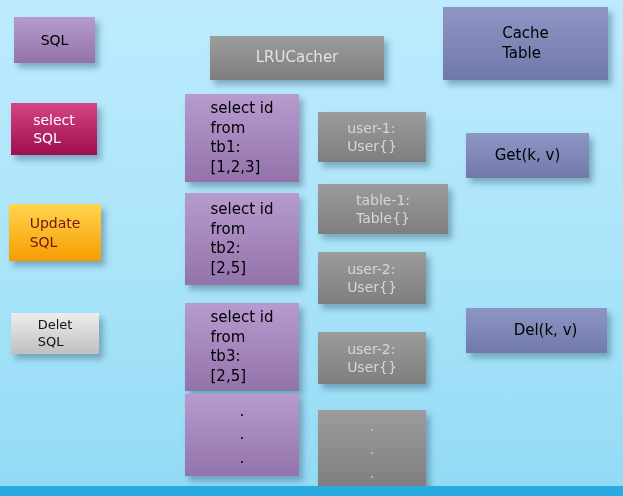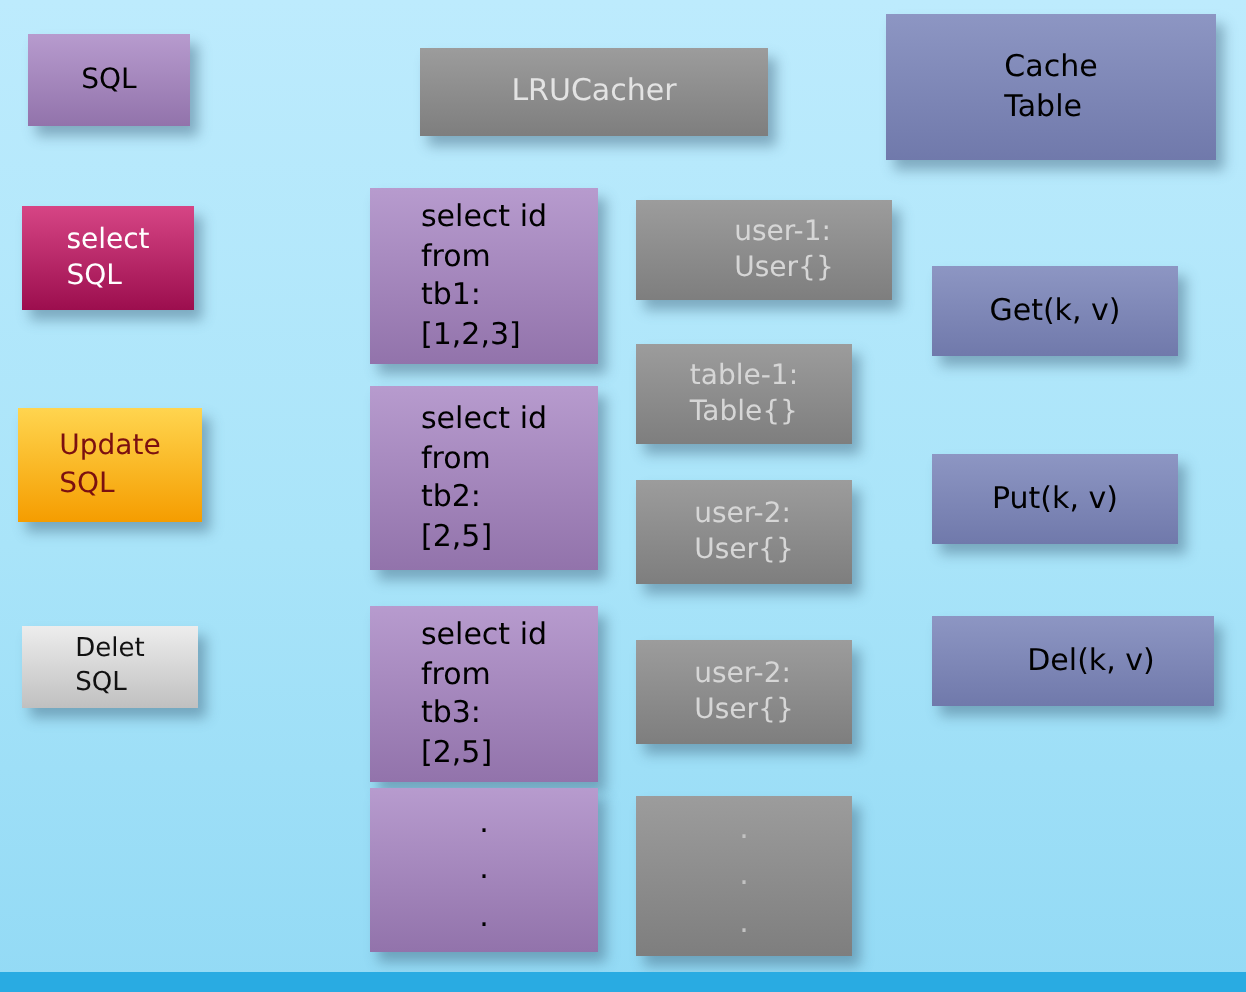--- a/index.html
+++ b/index.html
@@ -34,20 +34,21 @@
     background: linear-gradient(180deg, #ffd54f 0%, #f59d00 100%);
     color: #7b1010;
   }
   .silver {
     background: linear-gradient(180deg, #ededed 0%, #c0c0c0 100%);
     color: #111;
   }
   .gray {
     background: linear-gradient(180deg, #9c9c9c 0%, #7e7e7e 100%);
     color: #d6d6d6;
+    margin-top: 12px;
   }
   .slate {
     background: linear-gradient(180deg, #8d96c3 0%, #7079ab 100%);
     color: #000;
   }
   .dots { line-height: 1.55; font-size: 15px; }
   .footer-bar {
     position: absolute;
     left: 0;
     bottom: 0;
@@ -89,37 +90,36 @@
 
   <div class="box purple lg" style="left:185px; top:303px; width:114px; height:88px;">select id
 from
 tb3:
 [2,5]</div>
 
   <div class="box purple dots" style="left:185px; top:394px; width:114px; height:82px; color:#000;">.
 .
 .</div>
 
-  <div class="box gray" style="left:318px; top:100px; width:108px; height:50px;padding-left:20px;">user-1:
+  <div class="box gray" style="left:318px; top:100px; width:108px; height:50px;">user-1:
 User{}</div>
 
-  <div class="box gray" style="left:318px; top:172px; width:108px; height:50px;">table-1:
+  <div class="box gray" style="left:318px; top:172px; width:130px; height:50px;">table-1:
 Table{}</div>
 
   <div class="box gray" style="left:318px; top:240px; width:108px; height:52px;">user-2:
 User{}</div>
 
   <div class="box gray" style="left:318px; top:320px; width:108px; height:52px;">user-2:
 User{}</div>
 
   <div class="box gray dots" style="left:318px; top:398px; width:108px; height:80px; color:#c2c2c2;">.
 .
 .</div>
 
   <div class="box slate lg" style="left:466px; top:133px; width:123px; height:45px;">Get(k, v)</div>
 
-  <div class="box slate lg" style="left:466px; top:227px; width:123px; height:45px;">Put(k, v)</div>
 
   <div class="box slate lg" style="left:466px; top:308px; width:123px; height:45px;padding-left:18px;">Del(k, v)</div>
 
   <div class="footer-bar"></div>
 
 </div>
 
 </body></html>

